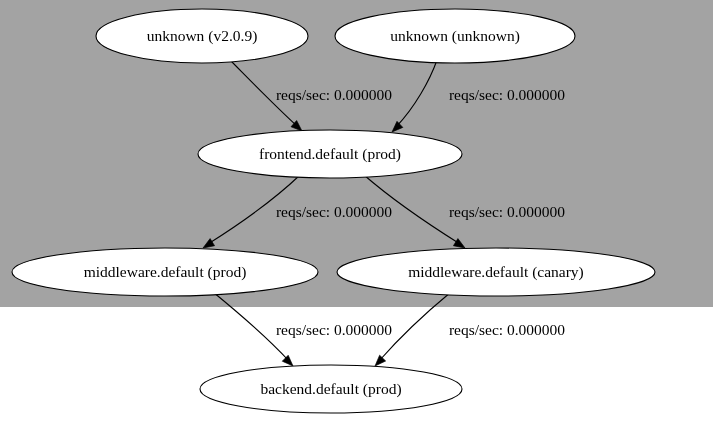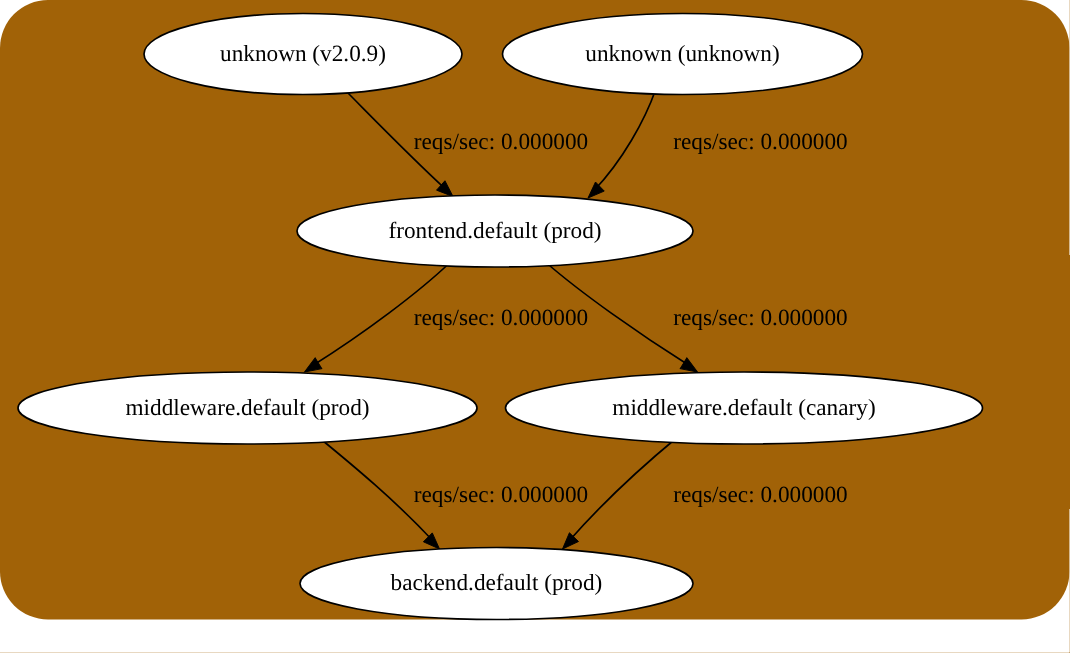--- a/index.html
+++ b/index.html
@@ -10,23 +10,22 @@
   }
   body {
     width: 713px;
     height: 435px;
     overflow: hidden;
     font-family: "Liberation Serif", "DejaVu Serif", serif;
   }
   #graph-canvas {
     position: relative;
     width: 713px;
-    height: 413px;
-    background: #a16207;
-    border-radius: 32px;
+    height: 307px;
+    background: #a3a3a3;
   }
   #graph-svg {
     position: absolute;
     top: 0;
     left: 0;
     width: 713px;
     height: 435px;
     display: block;
   }
   .node-ellipse {

